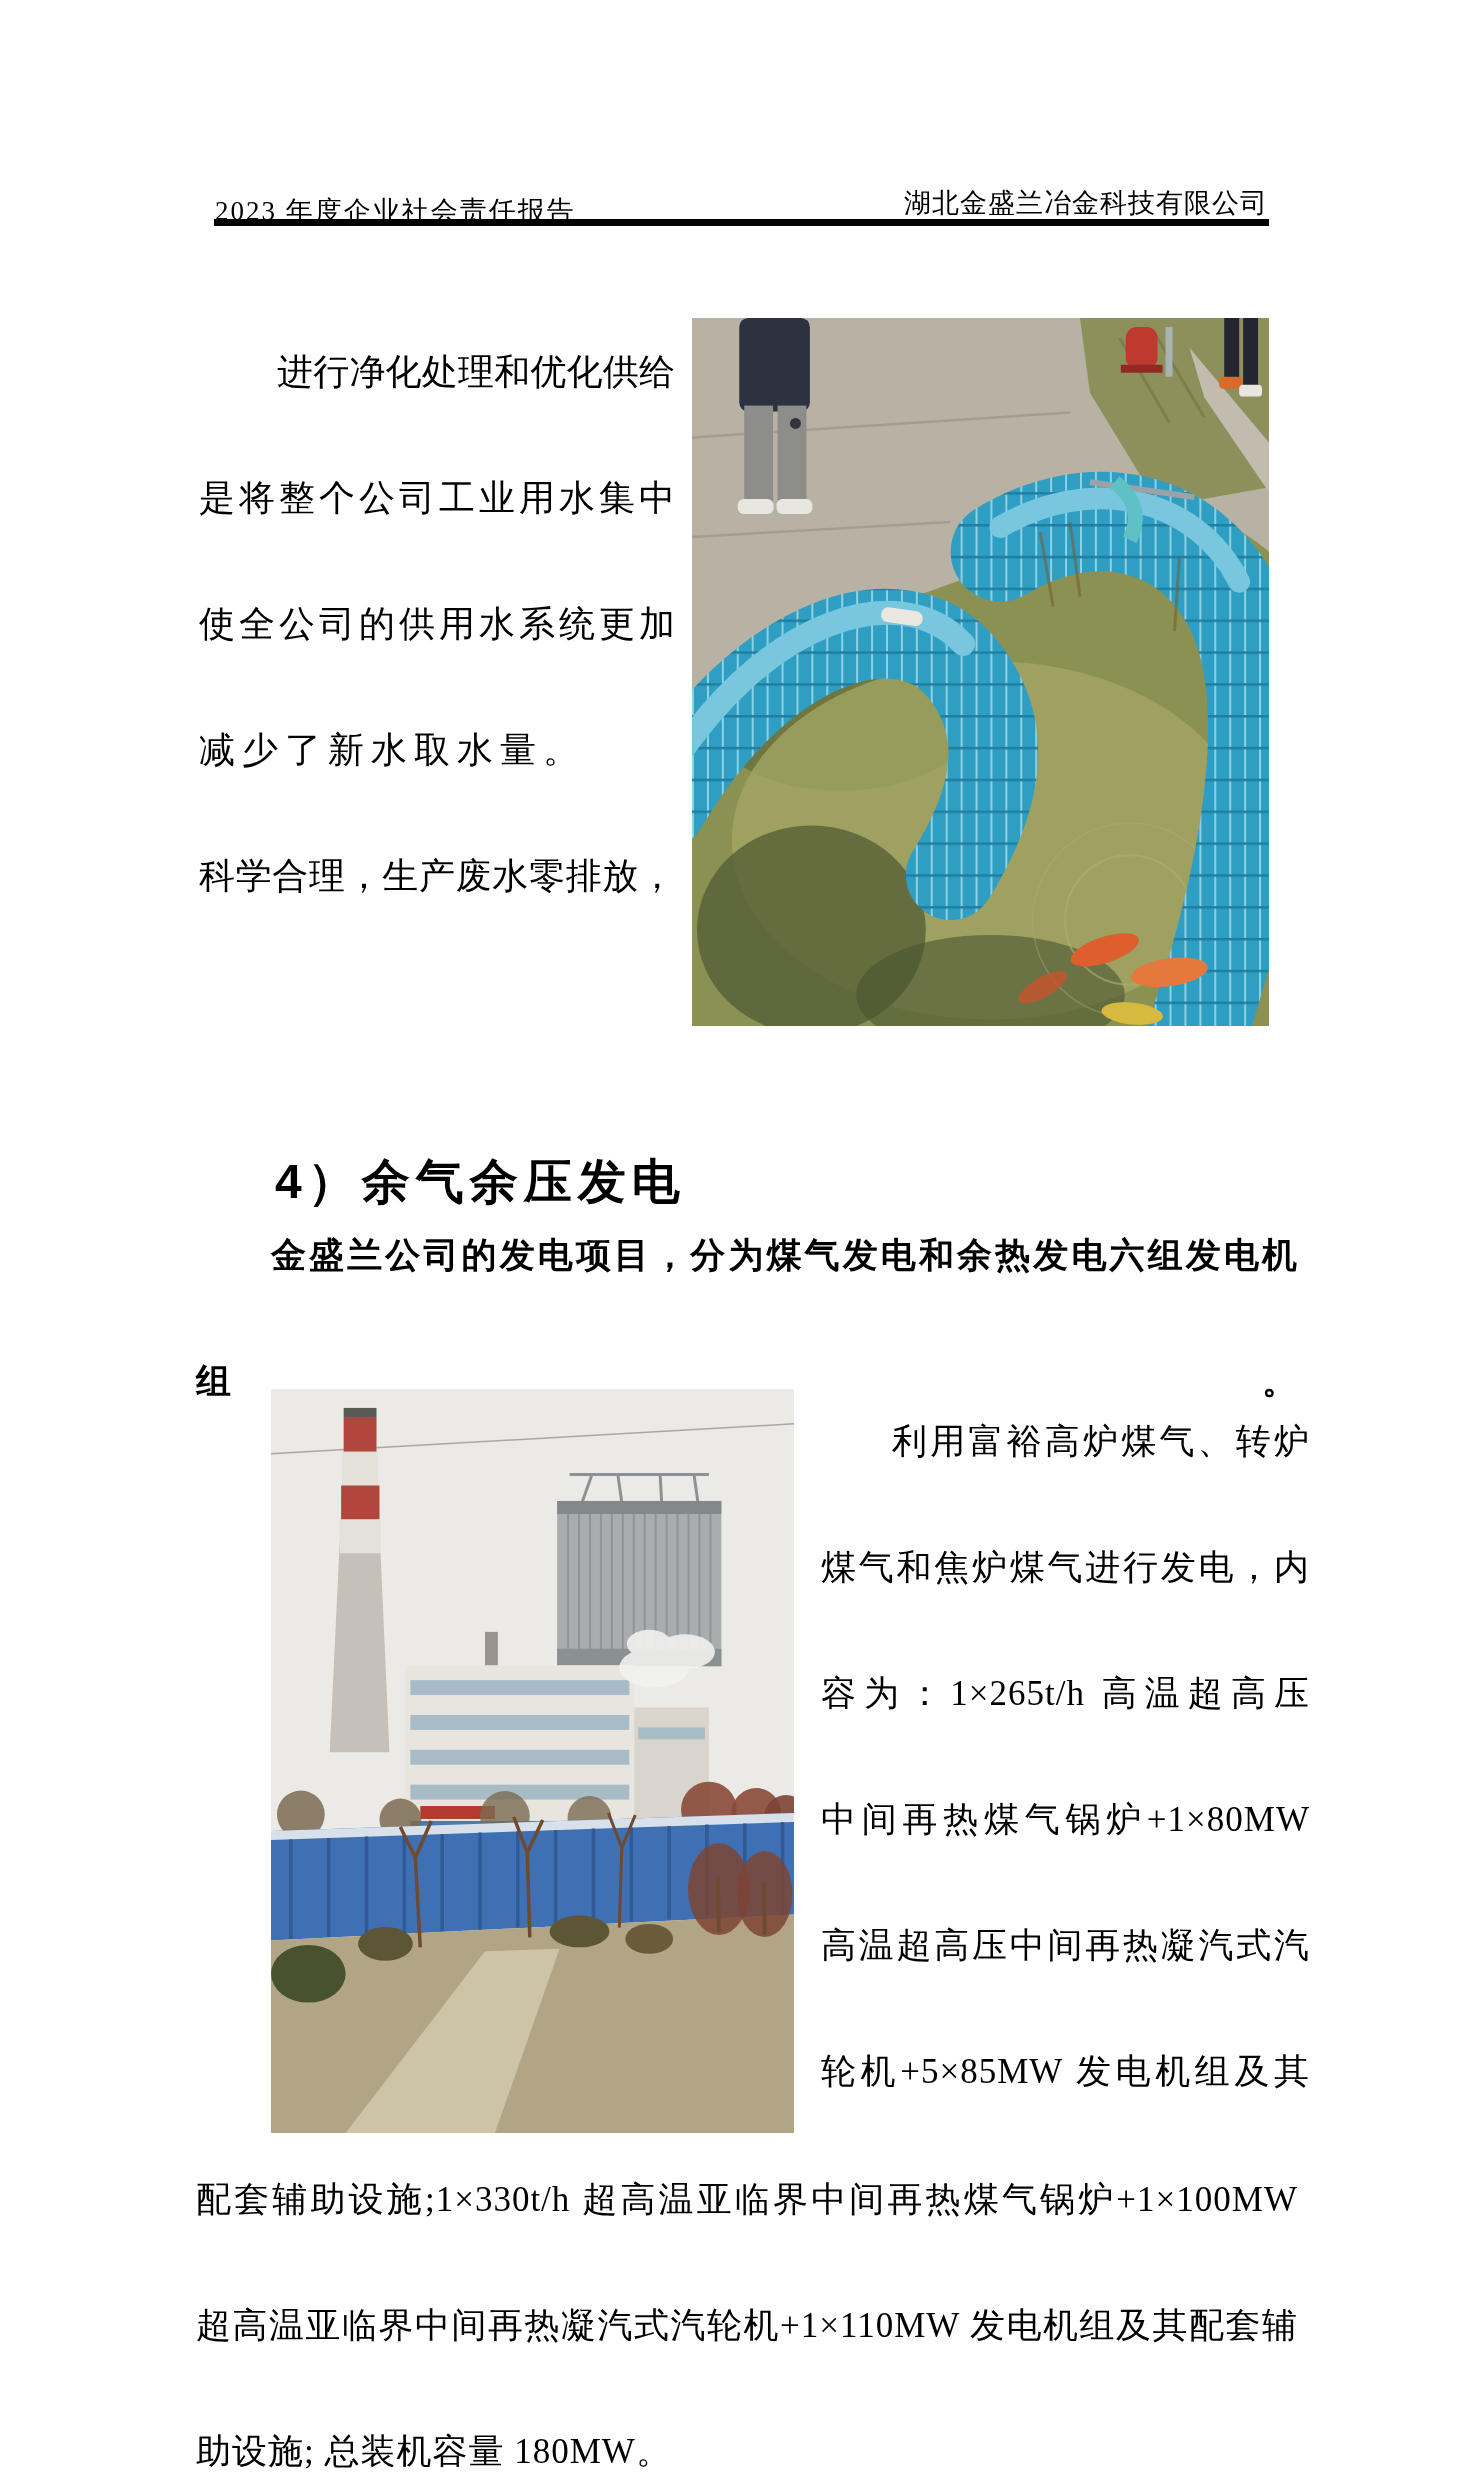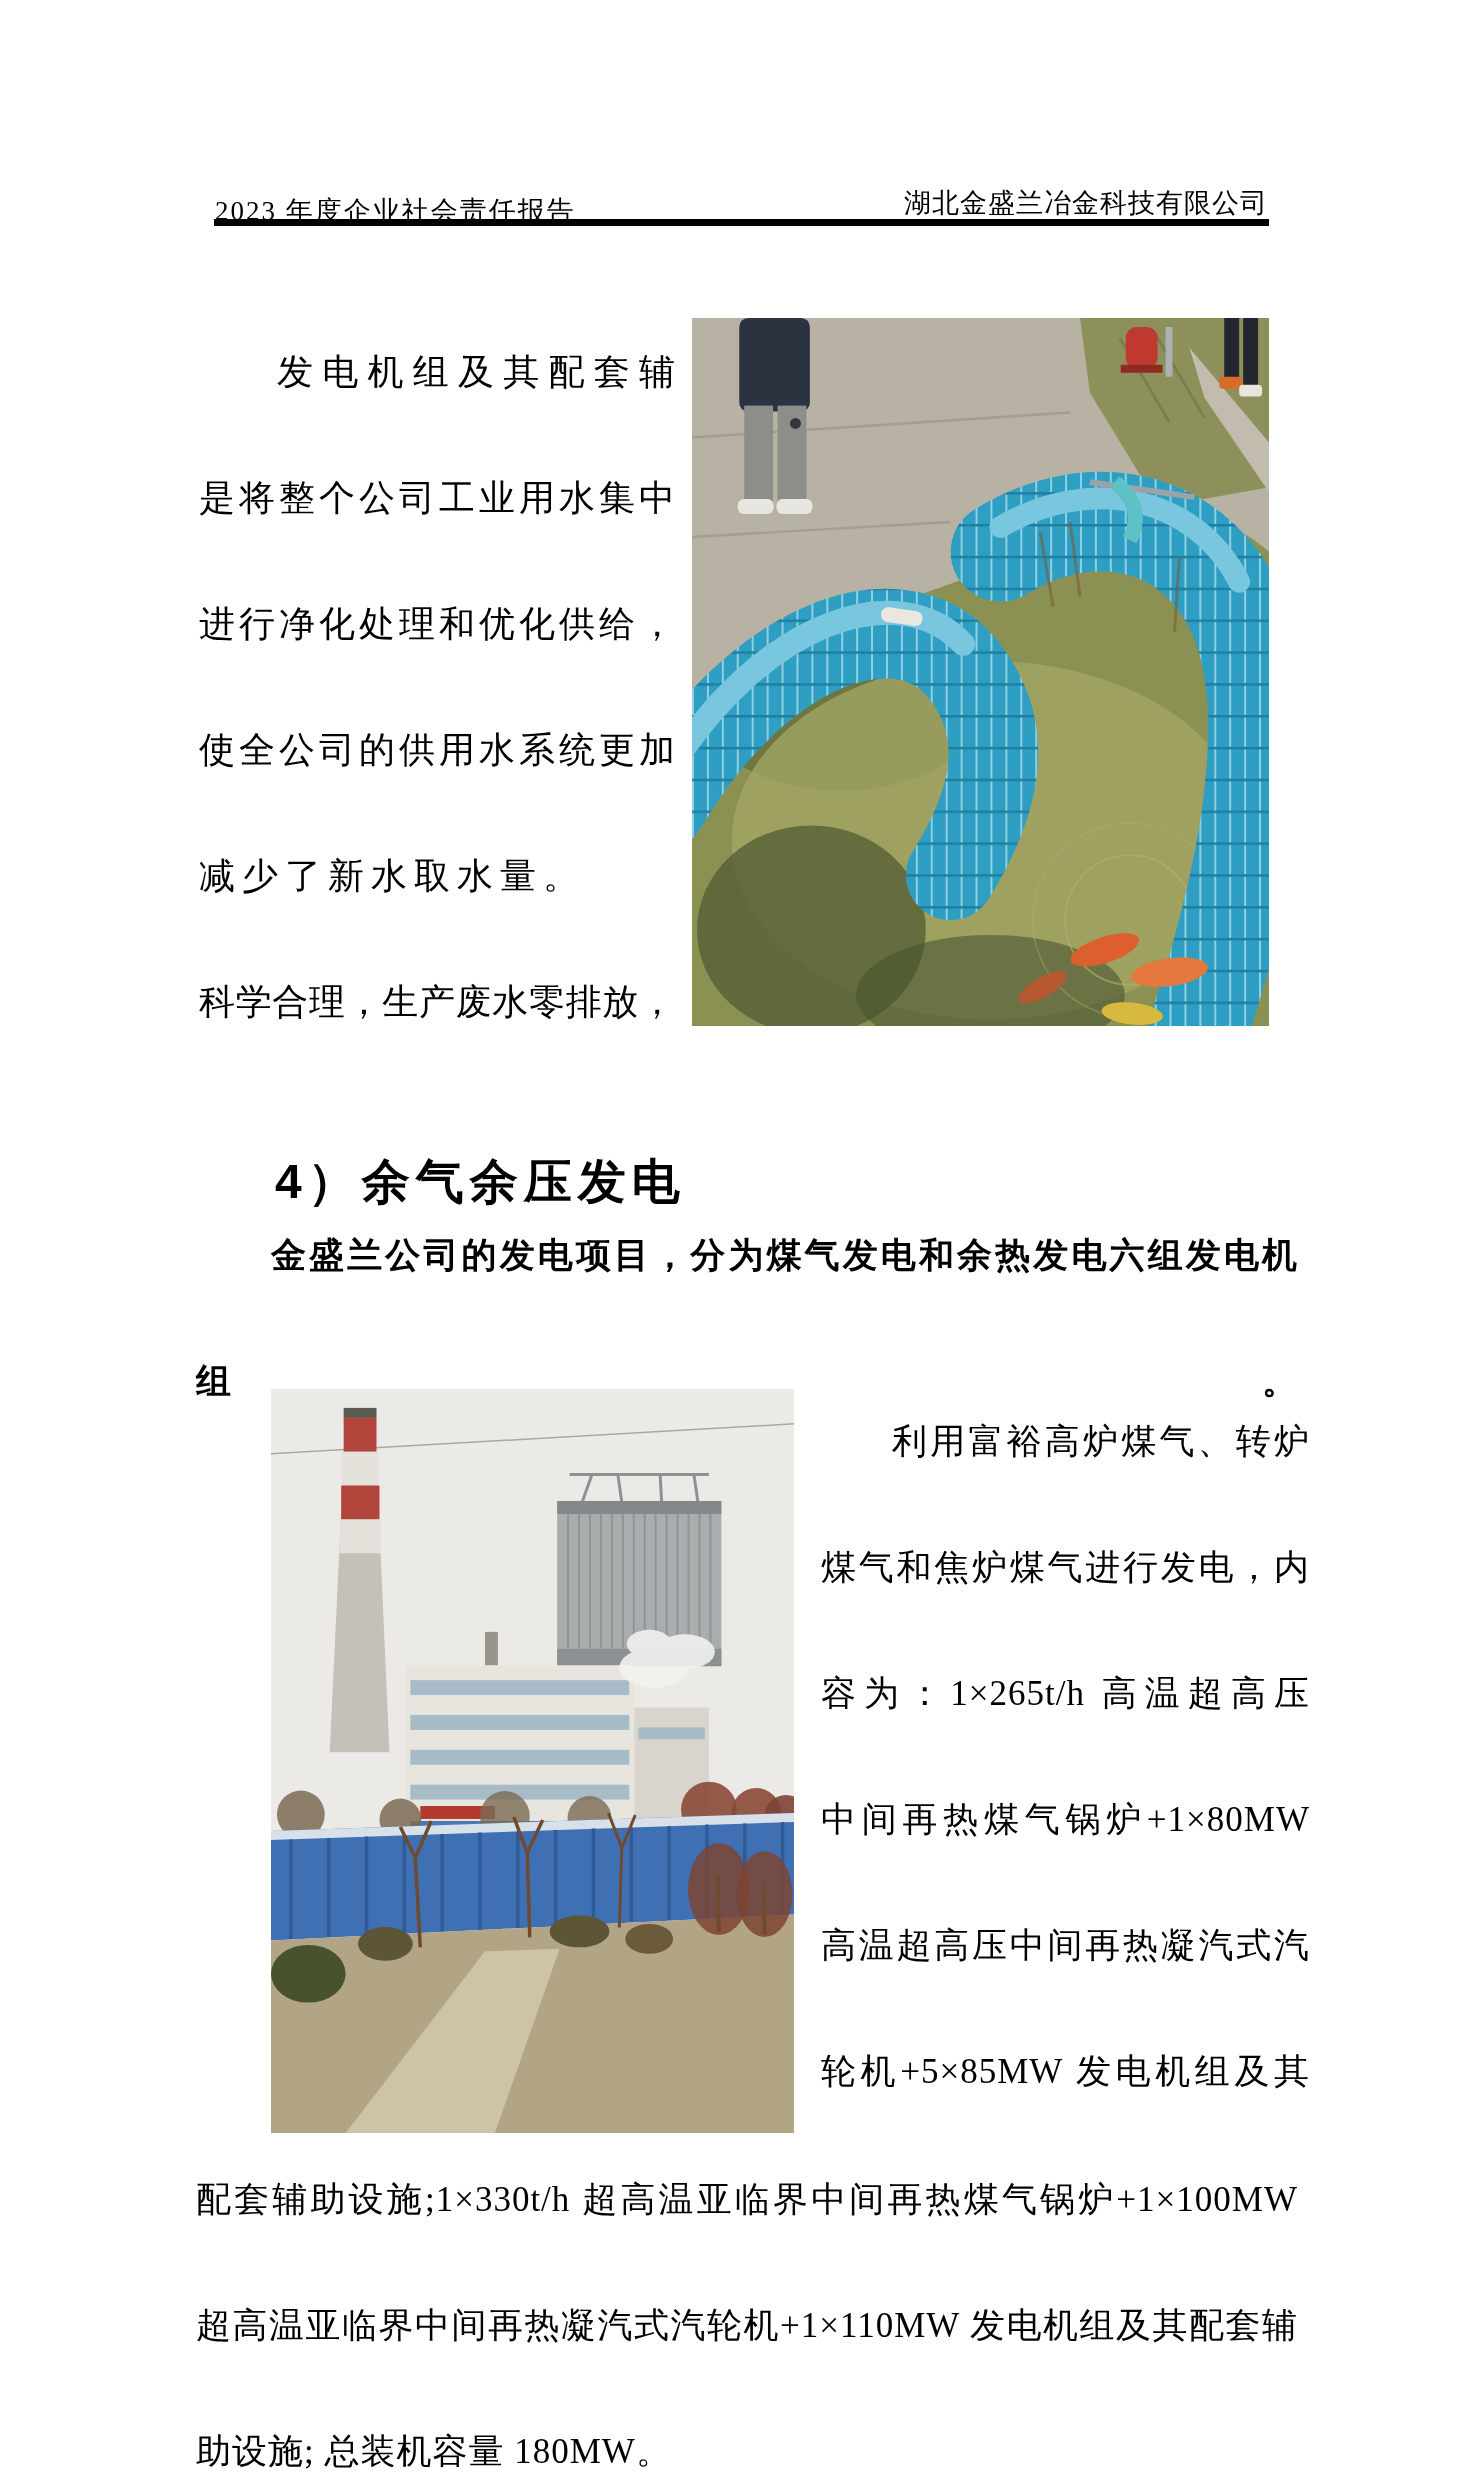--- a/index.html
+++ b/index.html
@@ -75,23 +75,22 @@
 </head>
 <body>
 
 <div class="page">
 
   <div class="hdr-left">2023 年度企业社会责任报告</div>
   <div class="hdr-right">湖北金盛兰冶金科技有限公司</div>
   <div class="hdr-rule"></div>
 
   <div class="intro">
-    <div class="tline just ind">发电机组及其配套辅</div>
+    <div class="tline just ind">进行净化处理和优化供给</div>
     <div class="tline just">是将整个公司工业用水集中</div>
-    <div class="tline just">进行净化处理和优化供给，</div>
     <div class="tline just">使全公司的供用水系统更加</div>
     <div class="tline left last">减少了新水取水量。</div>
     <div class="tline just">科学合理，生产废水零排放，</div>
   </div>
 
   <div class="pool-photo">
     <svg viewBox="0 0 1160 1423" preserveAspectRatio="none">
       <defs>
         <pattern id="tile" width="30" height="64" patternUnits="userSpaceOnUse">
           <rect width="30" height="64" fill="#2e9ec2"></rect>

